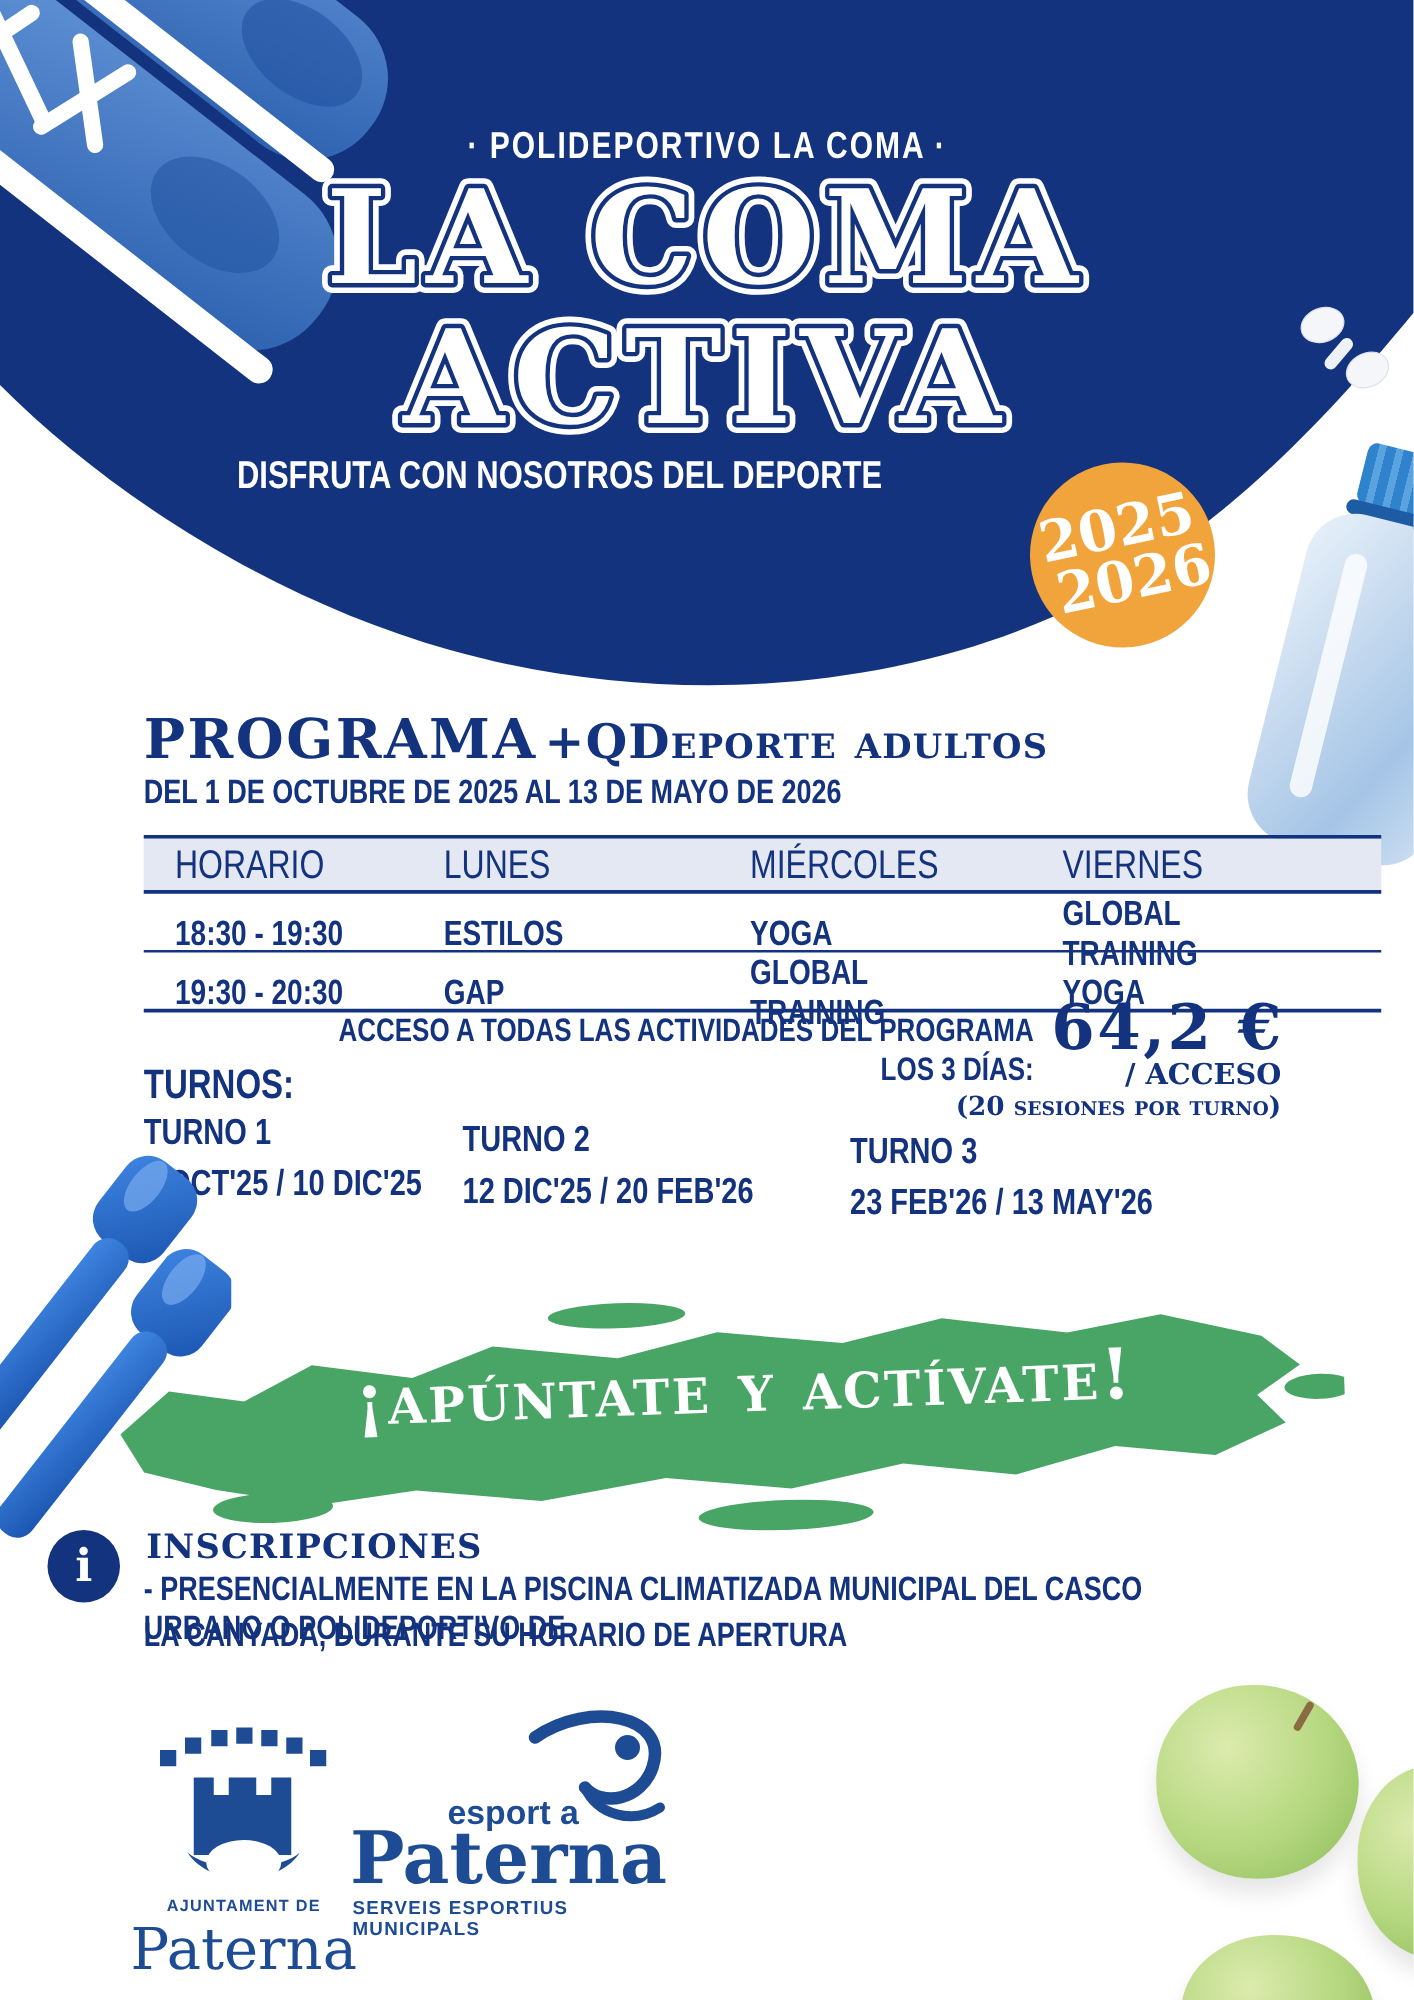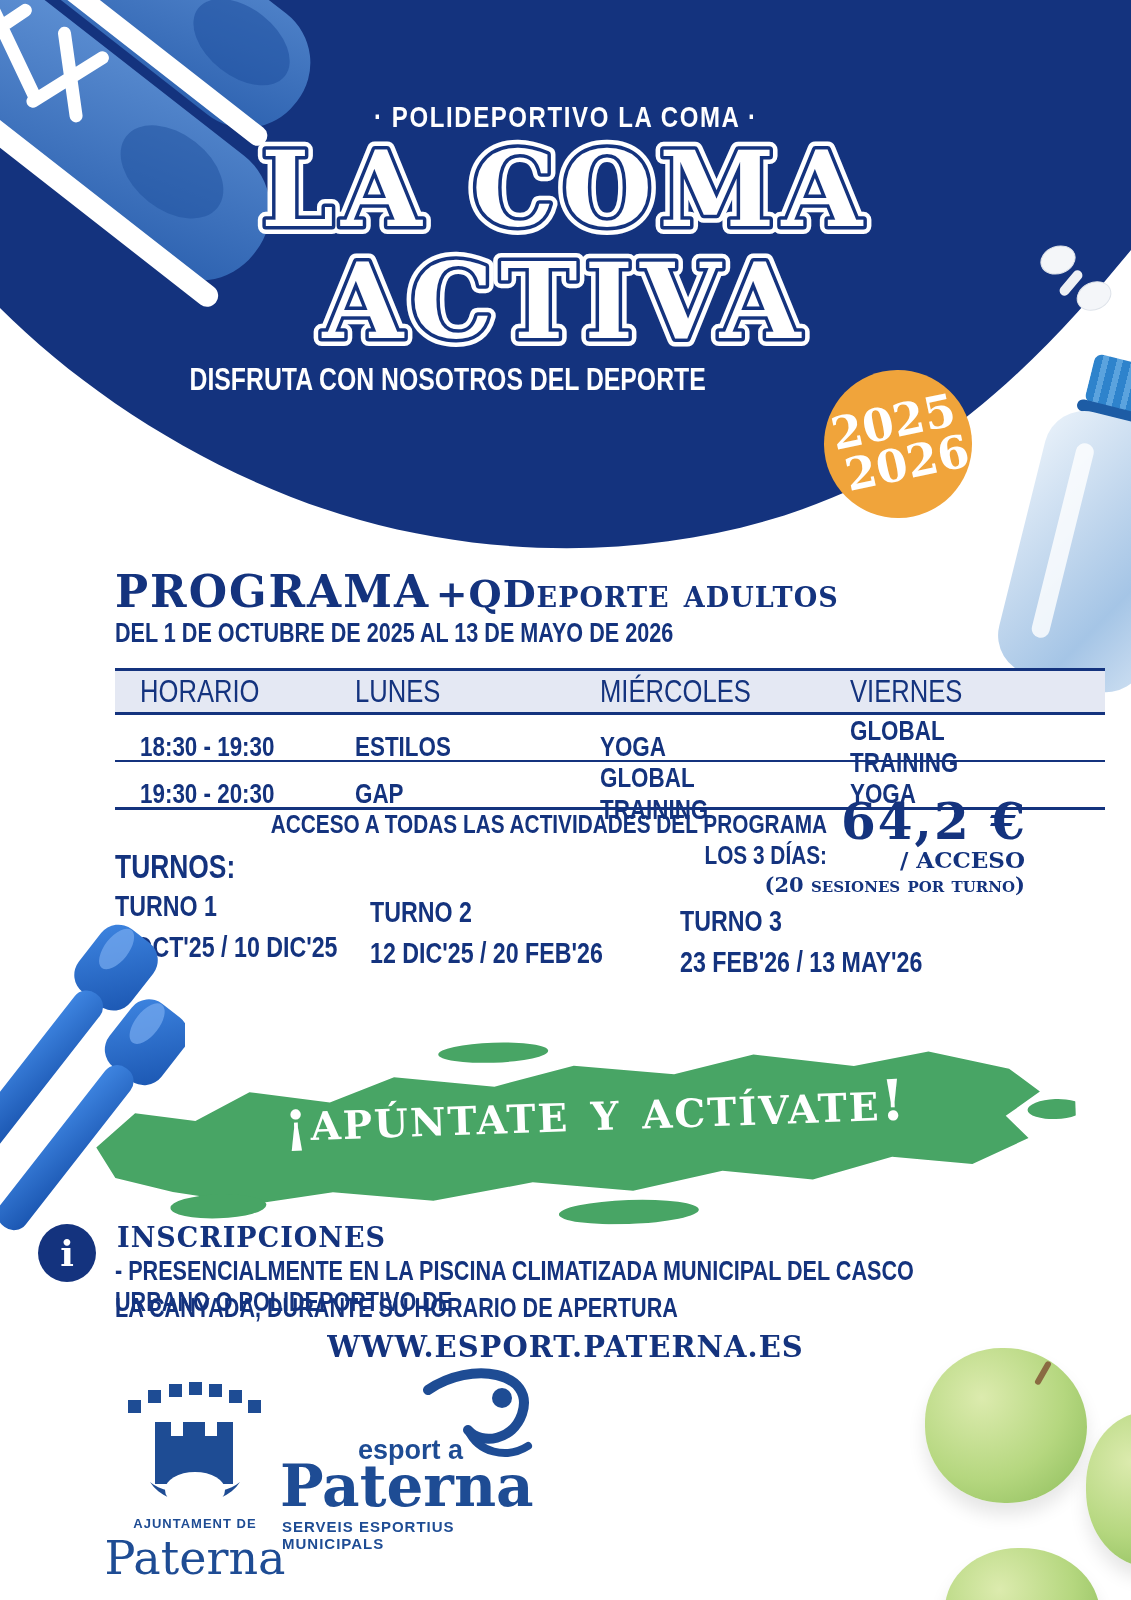--- a/index.html
+++ b/index.html
@@ -234,21 +234,20 @@
     <span>i</span>
   </div>
   <div class="abs insc-h">INSCRIPCIONES</div>
   <div class="abs insc-l1">
     <span class="cx ox-l">- PRESENCIALMENTE EN LA PISCINA CLIMATIZADA MUNICIPAL DEL CASCO URBANO O POLIDEPORTIVO DE</span>
   </div>
   <div class="abs insc-l2">
     <span class="cx ox-l">LA CANYADA, DURANTE SU HORARIO DE APERTURA</span>
   </div>
 
-  <div class="abs website">WWW.ESPORT.PATERNA.ES</div>
 
   <div class="abs ajunt">
     <svg width="150" height="130" viewBox="0 0 150 130">
       <g fill="#1e4c94">
         <rect x="8" y="22" width="13" height="13"></rect>
         <rect x="28" y="12" width="13" height="13"></rect>
         <rect x="49" y="6" width="13" height="13"></rect>
         <rect x="69" y="4" width="13" height="13"></rect>
         <rect x="89" y="6" width="13" height="13"></rect>
         <rect x="109" y="12" width="13" height="13"></rect>

